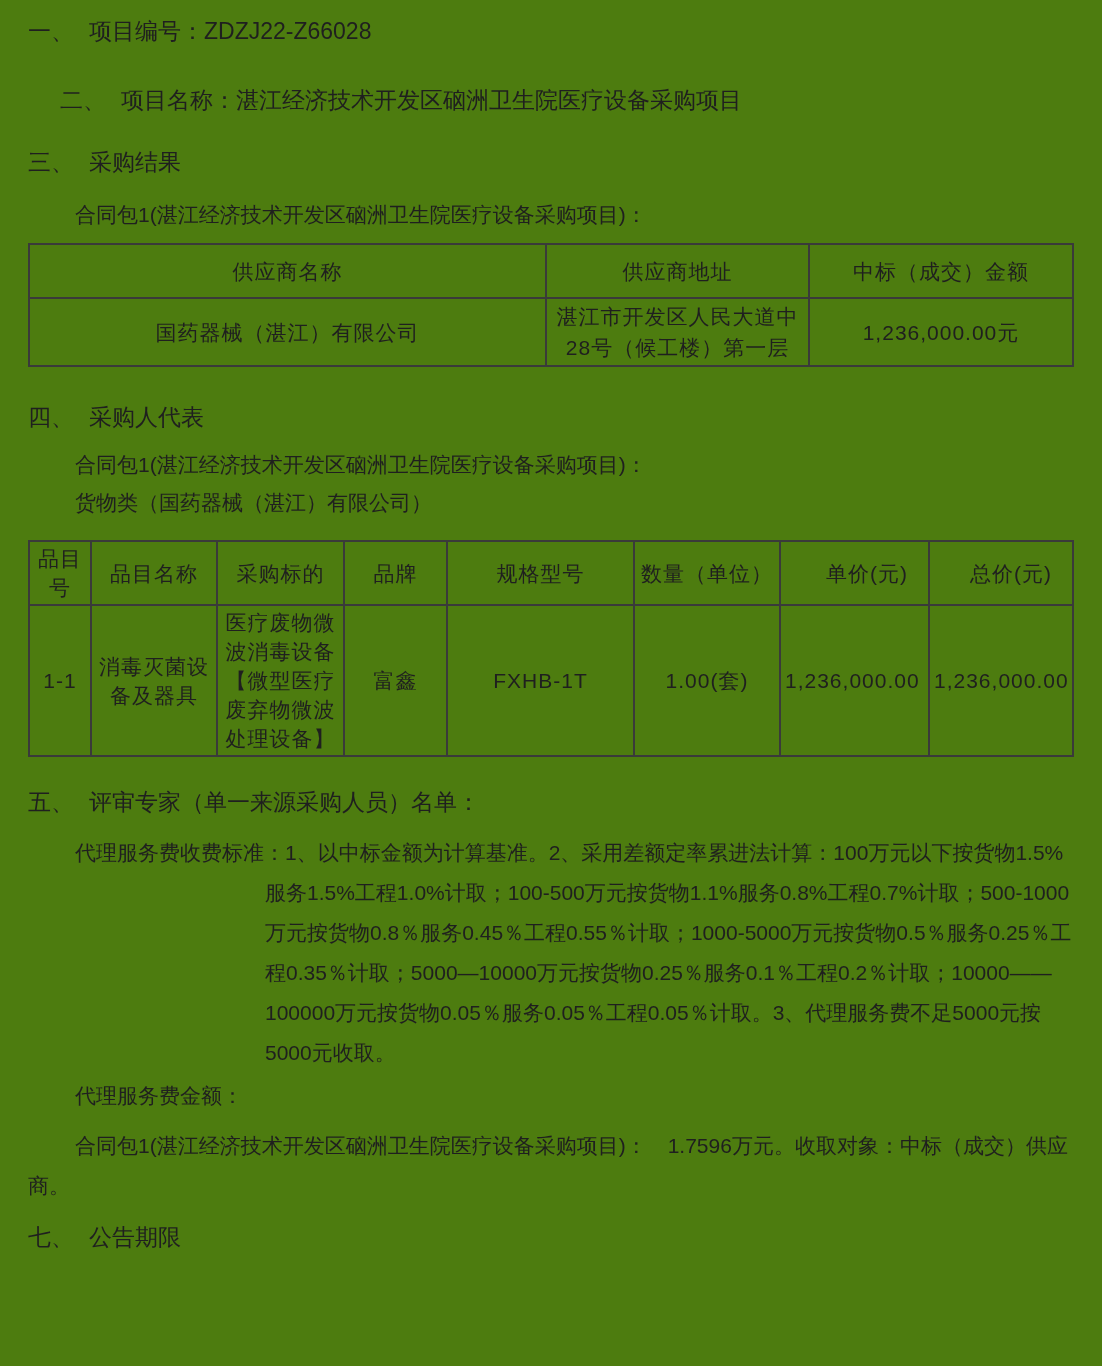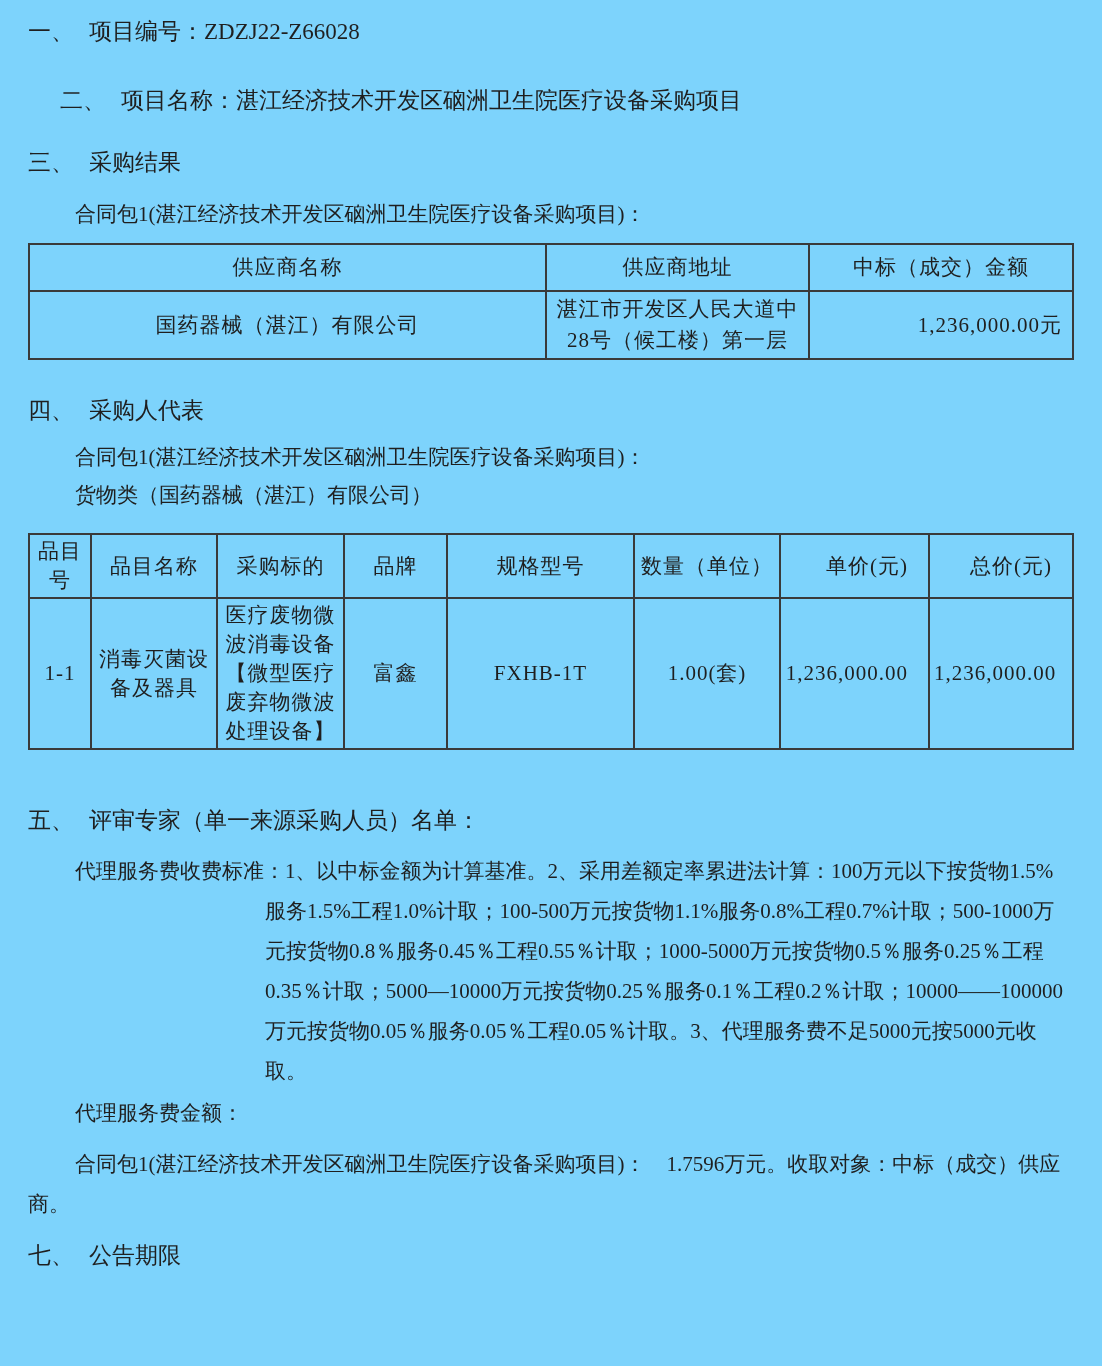--- a/index.html
+++ b/index.html
@@ -2,23 +2,23 @@
 <html><head>
 <meta charset="utf-8">
 <style>
   html, body { margin: 0; padding: 0; background: #ffffff; }
   .doc {
     position: relative;
     width: 1102px;
     height: 1366px;
     box-sizing: border-box;
     padding: 14px 30px 0 28px;
-    background: #7dd3fc;
+    background: #4d7c0f;
     color: #1f1f1f;
-    font-family: Liberation Serif, serif;
+    font-family: Liberation Sans, sans-serif;
     font-size: 21px;
     line-height: 29px;
     overflow: hidden;
   }
   .sec { font-size: 23px; line-height: 31px; white-space: nowrap; }
   .sec .sec-num { margin-right: 15px; }
   p { margin: 0; }
   .ind { margin-left: 47px; }
   table {
     border-collapse: collapse;
@@ -30,24 +30,24 @@
     border: 2px solid #3a3a3a;
     font-weight: normal;
     text-align: center;
     vertical-align: middle;
     padding: 2px 4px;
     font-size: 21px;
     line-height: 29px;
     letter-spacing: 1px;
     overflow: hidden;
   }
-  .t1 tr.hrow { height: 47px; }
+  .t1 tr.hrow { height: 54px; }
   .t1 tr.brow { height: 64px; }
   .t1 td.addr { line-height: 31px; }
-  .t1 td.amount { text-align: right; padding-right: 10px; padding-left: 10px; }
+  .t1 td.amount { text-align: center; padding-right: 10px; padding-left: 10px; }
   .t2 tr.hrow { height: 61px; }
   .t2 tr.brow { height: 151px; }
   .t2 th.num-r, .t2 td.num-r { text-align: right; padding-right: 20px; }
   .hang {
     margin-top: 15px;
     padding-left: 237px;
     text-indent: -190px;
     line-height: 40px;
   }
   .p-ind2 { text-indent: 47px; line-height: 40px; }
@@ -126,21 +126,21 @@
         <td>医疗废物微波消毒设备【微型医疗废弃物微波处理设备】</td>
         <td>富鑫</td>
         <td>FXHB-1T</td>
         <td>1.00(套)</td>
         <td class="num-r">1,236,000.00</td>
         <td class="num-r">1,236,000.00</td>
       </tr>
     </tbody>
   </table>
 
-  <div class="sec" style="margin-top:55px;">
+  <div class="sec" style="margin-top:30px;">
     <span class="sec-num">五、</span><span>评审专家（单一来源采购人员）名单：</span>
   </div>
 
 
 
   <p class="hang">代理服务费收费标准：1、以中标金额为计算基准。2、采用差额定率累进法计算：100万元以下按货物1.5%服务1.5%工程1.0%计取；100-500万元按货物1.1%服务0.8%工程0.7%计取；500-1000万元按货物0.8％服务0.45％工程0.55％计取；1000-5000万元按货物0.5％服务0.25％工程0.35％计取；5000—10000万元按货物0.25％服务0.1％工程0.2％计取；10000——100000万元按货物0.05％服务0.05％工程0.05％计取。3、代理服务费不足5000元按5000元收取。</p>
 
   <p class="ind" style="margin-top:8px;line-height:29px;">代理服务费金额：</p>
 
   <p class="p-ind2" style="margin-top:16px;">合同包1(湛江经济技术开发区硇洲卫生院医疗设备采购项目)：　1.7596万元。收取对象：中标（成交）供应商。</p>

